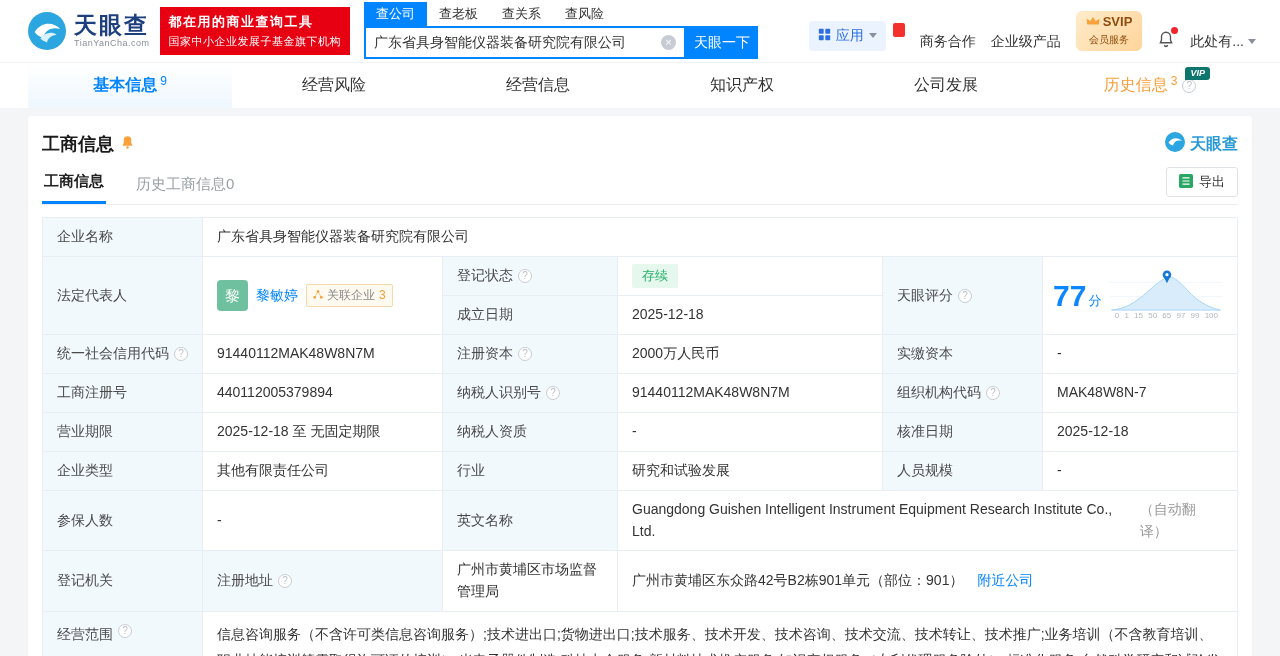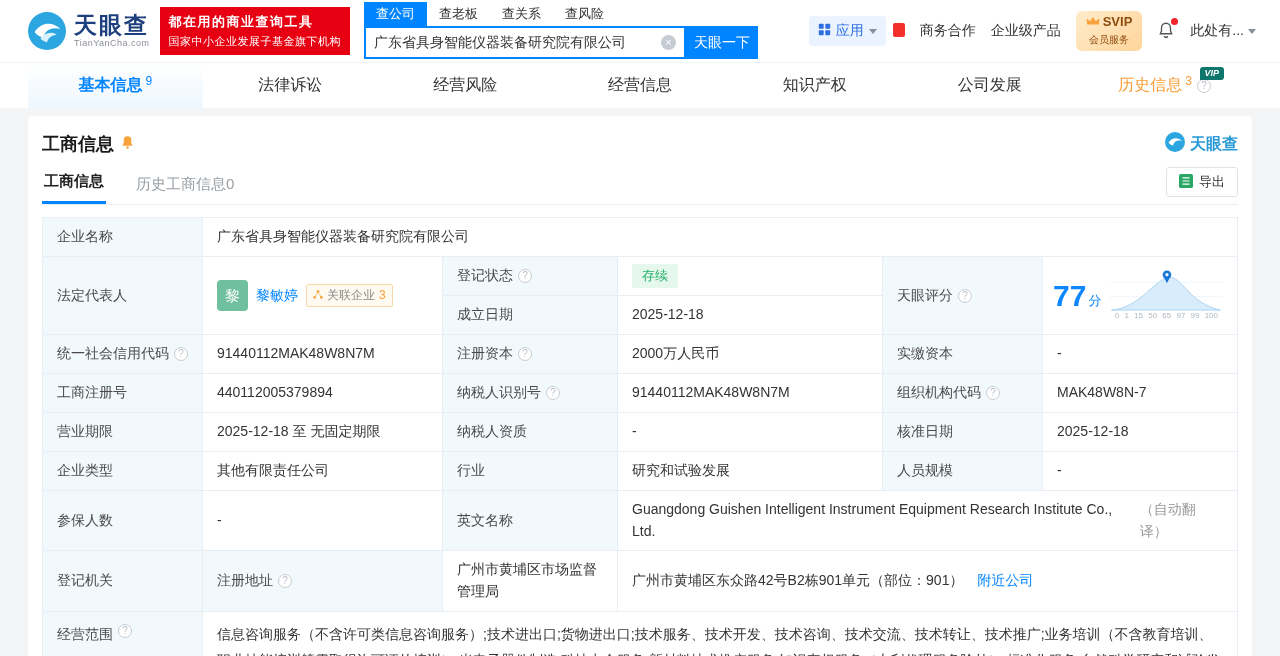--- a/index.html
+++ b/index.html
@@ -20,41 +20,41 @@
   .search-wrap { margin-left:14px; }
   .stabs { display:flex; align-items:flex-end; height:23px; }
   .stab { font-size:13px; padding:3px 12px; color:#333; cursor:pointer;text-align:right; }
   .stab.active { background:#0084ff; color:#fff; }
   .srow { display:flex; height:33px; }
   .sinput { width:322px; border:2px solid #0084ff; background:#fff; display:flex; align-items:center; padding:0 8px; gap:6px; }
   .sval { border:none; outline:none; flex:1; font-size:14px; color:#333; font-family:inherit; background:transparent; }
   .clear { width:15px; height:15px; border-radius:50%; background:#c7ccd4; color:#fff; font-size:11px; line-height:15px; text-align:center; cursor:pointer; flex:none; }
   .clear::before { content:"×"; }
   .sbtn { width:72px; background:#0084ff; color:#fff; border:none; font-size:14px; font-family:inherit; cursor:pointer; }
-  .rmenu { margin-left:auto; display:flex; align-items:center; gap:15px; font-size:14px; }
+  .rmenu { margin-left:auto; display:flex; align-items:flex-end; gap:15px; font-size:14px; }
   .apps { display:flex; align-items:center; gap:5px; background:#eaf3ff; border-radius:4px; padding:6px 9px; color:#2e6fe0; cursor:pointer; }
   .caret { width:0; height:0; border-left:4px solid transparent; border-right:4px solid transparent; border-top:5px solid #8a8f99; display:inline-block; }
   .promo { width:12px; height:14px; background:#f3302b; border-radius:2px; margin-left:-8px; align-self:flex-start; margin-top:12px; }
   .rlink { color:#333; cursor:pointer; display:flex; align-items:center; gap:4px; }
   .svip { background:linear-gradient(135deg,#ffeccb,#ffd49a); border-radius:6px; padding:3px 10px; text-align:center; line-height:1.25; cursor:pointer; }
   .svip .l1 { color:#8e4d0e; font-weight:bold; font-size:13px; display:flex; align-items:center; gap:3px; justify-content:center; }
   .svip .l2 { color:#8e4d0e; font-size:10px; }
   .bell-wrap { position:relative; cursor:pointer; display:flex; }
   .reddot { position:absolute; top:-3px; right:-3px; width:7px; height:7px; border-radius:50%; background:#f5222d; }
   .user { display:flex; align-items:center; gap:4px; color:#333; cursor:pointer; }
 
   
   .nav { height:46px; display:flex; align-items:stretch; padding:0 28px; border-top:1px solid #f1f2f4; background:#fff; }
   .ntab { flex:1; display:flex; align-items:center; justify-content:center; font-size:16px; color:#333; cursor:pointer; position:relative; }
   .ntab.active { color:#0084ff; font-weight:bold; background:linear-gradient(180deg,#ffffff,#eef7ff); }
   .ncount { font-size:12px; margin-left:3px; transform:translateY(-5px); font-weight:normal; }
   .ntab.active .ncount { color:#0084ff; }
   .ntab.history { color:#f99d38; }
   .ntab.history .ncount { color:#f99d38; }
-  .vip { position:absolute; top:4px; right:28px; background:#0f766e; color:#fff; font-size:9px; font-weight:bold; font-style:italic; border-radius:3px 3px 3px 0; padding:1px 5px; line-height:1.2; }
+  .vip { position:absolute; top:4px; right:42px; background:#0f766e; color:#fff; font-size:9px; font-weight:bold; font-style:italic; border-radius:3px 3px 3px 0; padding:1px 5px; line-height:1.2; }
   .help { width:14px; height:14px; border:1px solid #c8cdd4; border-radius:50%; display:inline-block; color:#b9bfc7; font-size:10px; line-height:12px; text-align:center; margin-left:5px; flex:none; cursor:pointer; background:#fff; }
   .help::before { content:"?"; }
 
   
   .content { background:#f4f5f7; height:548px; padding:8px 28px 0; }
   .card { background:#fff; border-radius:4px 4px 0 0; height:100%; padding:0 14px; overflow:hidden; }
   .chead { display:flex; align-items:center; justify-content:space-between; padding-top:16px; }
   .ctitle { display:flex; align-items:center; gap:6px; font-size:18px; font-weight:bold; color:#1a1a1a; }
   .cbrand { display:flex; align-items:center; gap:5px; color:#2a9ad6; font-weight:bold; font-size:16px; }
   .ctabs { display:flex; align-items:flex-end; border-bottom:1px solid #ebedef; margin-top:8px; position:relative; }
@@ -174,23 +174,20 @@
     </span>
   </div>
 </div>
 
 <nav class="nav">
   <div class="ntab active">
     <span>基本信息</span>
     <span class="ncount">9</span>
   </div>
   <div class="ntab">
-    <span>法律诉讼</span>
-  </div>
-  <div class="ntab">
     <span>经营风险</span>
   </div>
   <div class="ntab">
     <span>经营信息</span>
   </div>
   <div class="ntab">
     <span>知识产权</span>
   </div>
   <div class="ntab">
     <span>公司发展</span>

